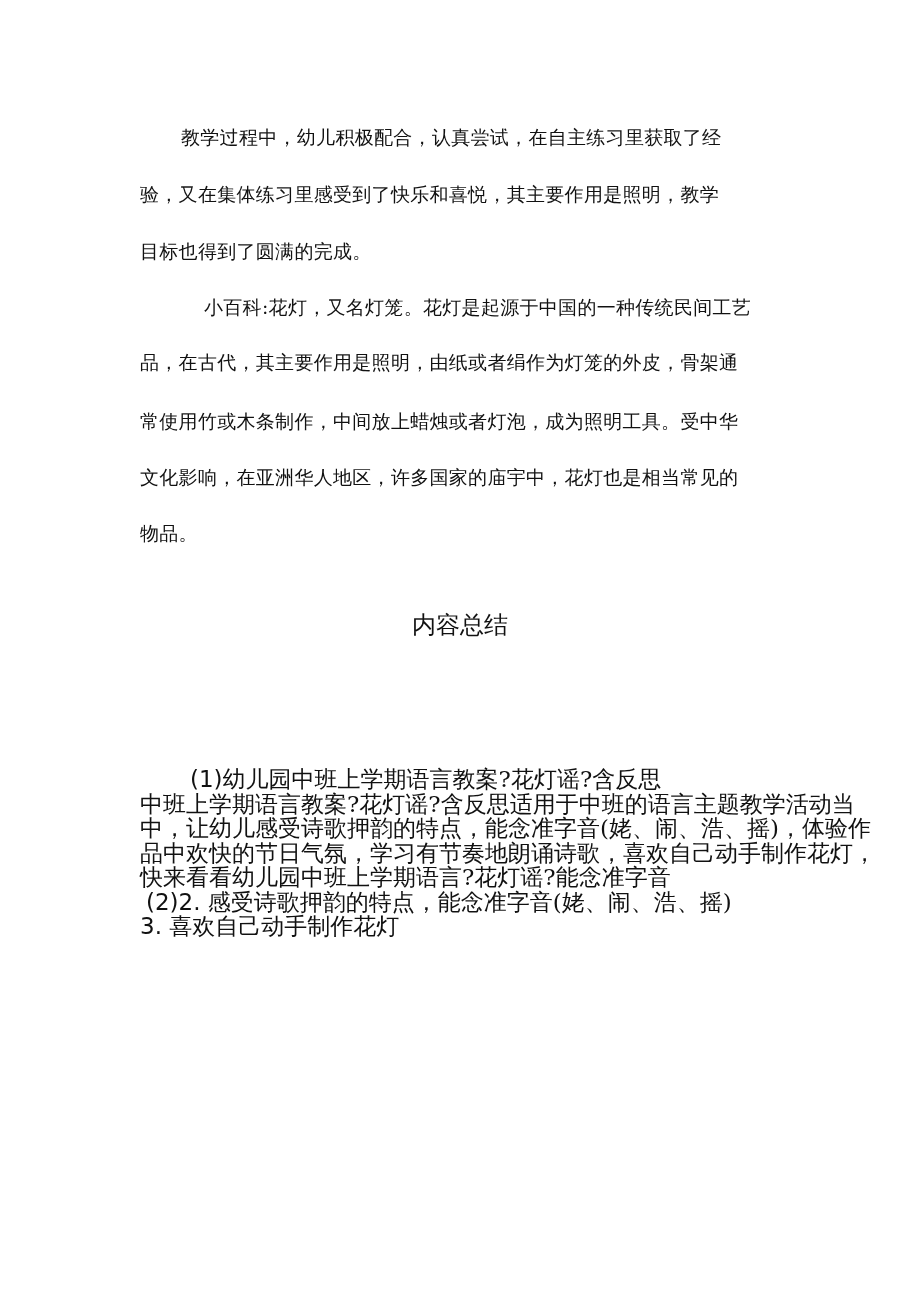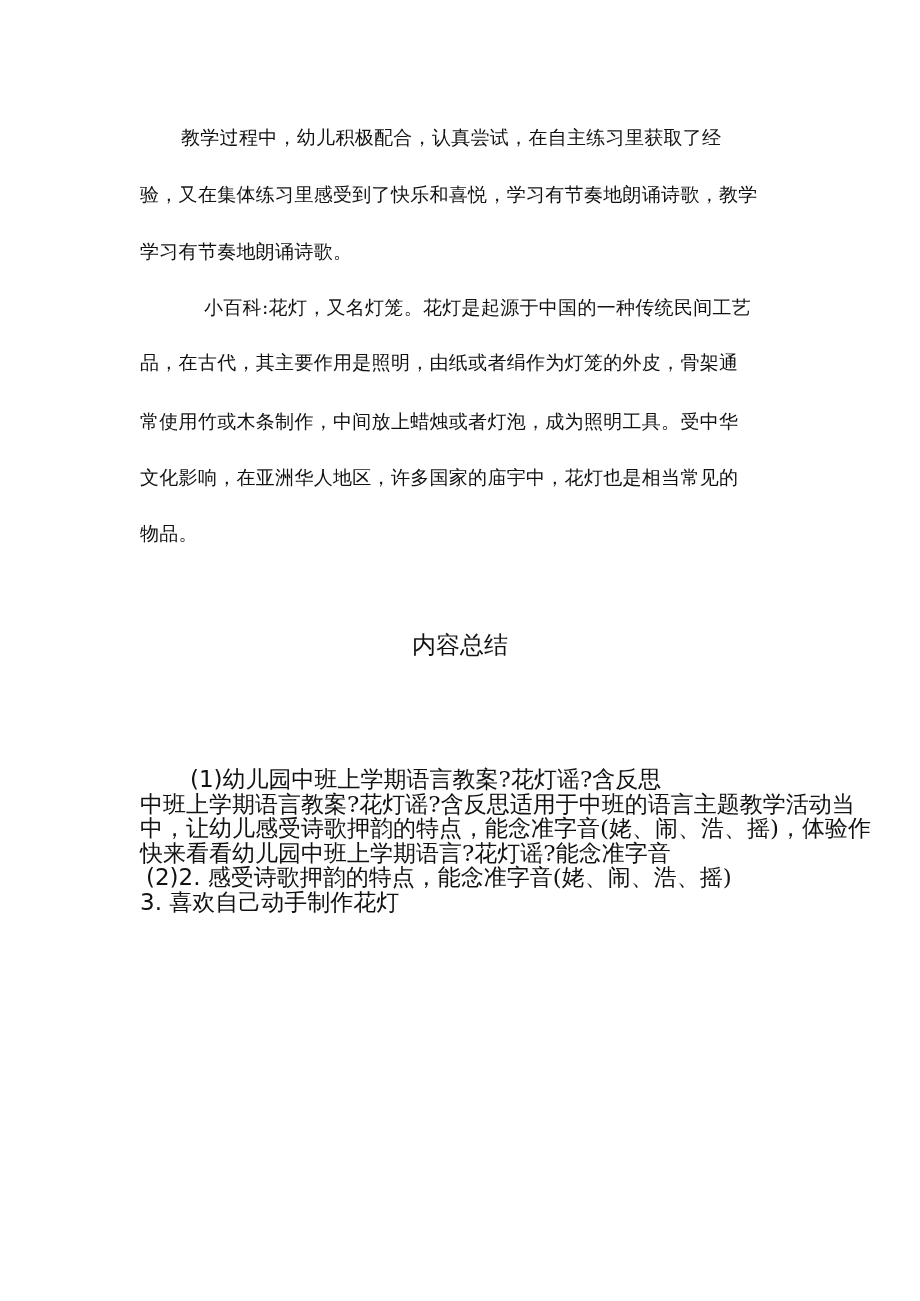--- a/index.html
+++ b/index.html
@@ -27,21 +27,21 @@
       font-size: 19px;
       line-height: 22px;
       white-space: nowrap;
       letter-spacing: 0.3px;
     }
     .indent { left: 181px; }
     .heading {
       position: absolute;
       left: 0;
       width: 920px;
-      top: 630px;
+      top: 610px;
       text-align: center;
       font-family: "DejaVu Sans", "Liberation Sans", sans-serif;
       font-size: 24px;
       line-height: 30px;
     }
     .summary {
       position: absolute;
       left: 140px;
       top: 767px;
       width: 660px;
@@ -57,40 +57,41 @@
     .summary .l1 { padding-left: 50px; }
     .summary .l2 { padding-left: 6px; }
   </style>
 </head>
 <body>
 
 <div class="page">
 
   <div>
     <div class="para-line indent" style="top:126px;">教学过程中，幼儿积极配合，认真尝试，在自主练习里获取了经</div>
-    <div class="para-line" style="top:183px;">验，又在集体练习里感受到了快乐和喜悦，学习有节奏地朗诵诗歌，教学</div>
-    <div class="para-line" style="top:240px;">学习有节奏地朗诵诗歌。</div>
+    <div class="para-line" style="top:183px;">验，又在集体练习里感受到了快乐和喜悦，其主要作用是照明，教学</div>
+    <div class="para-line" style="top:240px;">目标也得到了圆满的完成。</div>
   </div>
 
   <div>
     <div class="para-line indent" style="top:296px;margin-left:23px;">小百科:花灯，又名灯笼。花灯是起源于中国的一种传统民间工艺</div>
     <div class="para-line" style="top:353px;font-family:Liberation Mono, monospace;">品，在古代，其主要作用是照明，由纸或者绢作为灯笼的外皮，骨架通</div>
     <div class="para-line" style="top:410px;">常使用竹或木条制作，中间放上蜡烛或者灯泡，成为照明工具。受中华</div>
     <div class="para-line" style="top:466px;">文化影响，在亚洲华人地区，许多国家的庙宇中，花灯也是相当常见的</div>
     <div class="para-line" style="top:522px;">物品。</div>
   </div>
 
   <div class="heading">内容总结</div>
 
   <div class="summary">
     <div class="line l1">
       <span class="num">(1)</span><span>幼儿园中班上学期语言教案?花灯谣?含反思</span>
     </div>
     <div class="line">中班上学期语言教案?花灯谣?含反思适用于中班的语言主题教学活动当</div>
     <div class="line">中，让幼儿感受诗歌押韵的特点，能念准字音(姥、闹、浩、摇)，体验作</div>
+    <div class="line">品中欢快的节日气氛，学习有节奏地朗诵诗歌，喜欢自己动手制作花灯，</div>
     <div class="line">快来看看幼儿园中班上学期语言?花灯谣?能念准字音</div>
     <div class="line l2">
       <span class="num">(2)2.</span>
       <span>感受诗歌押韵的特点，能念准字音(姥、闹、浩、摇)</span>
     </div>
     <div class="line">
       <span class="num">3.</span>
       <span>喜欢自己动手制作花灯</span>
     </div>
   </div>

